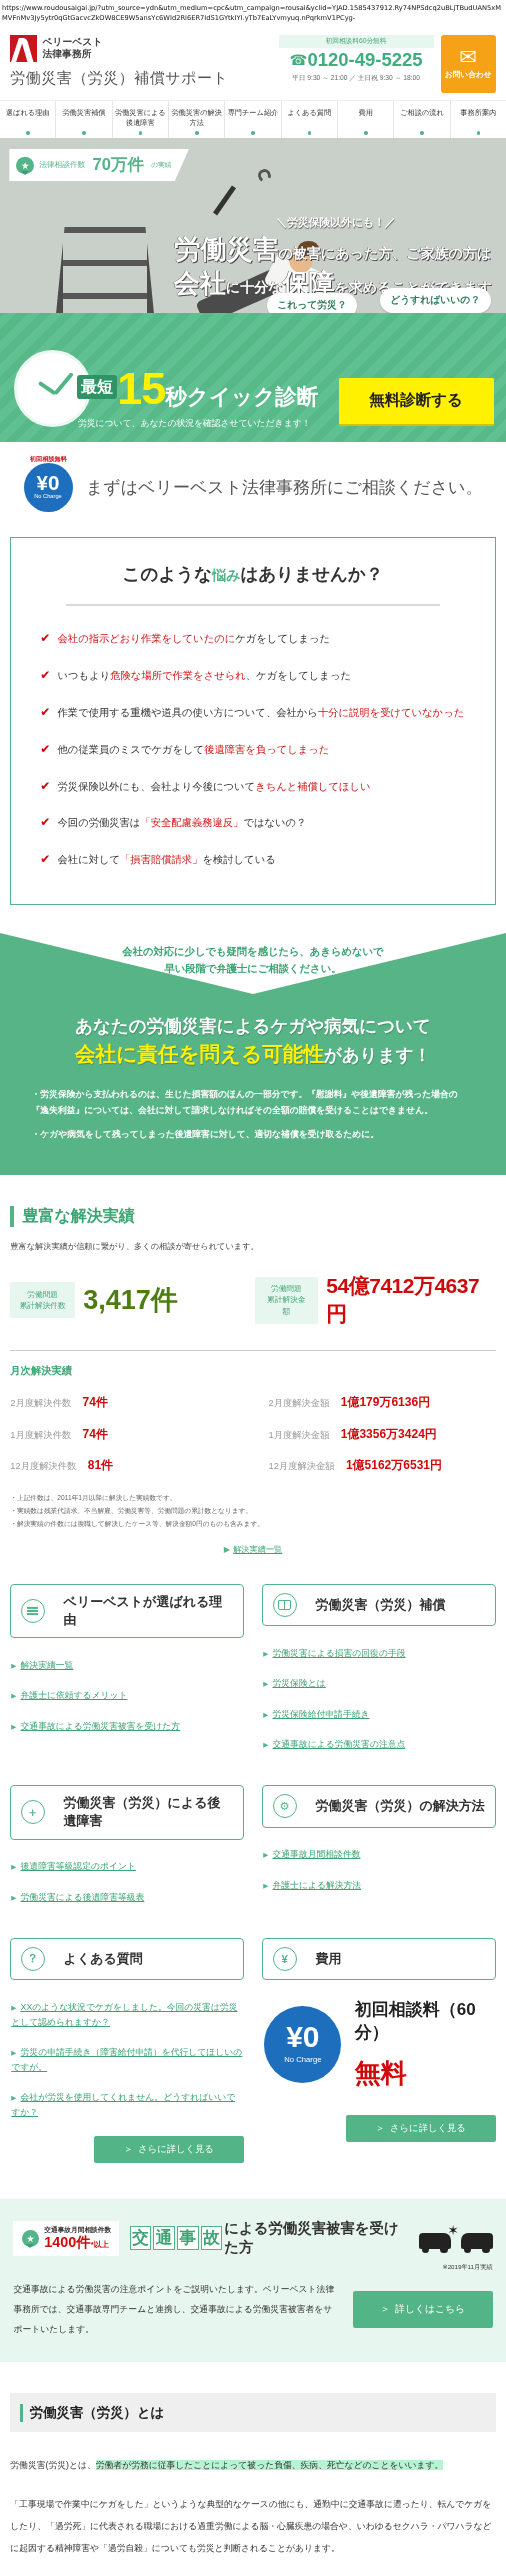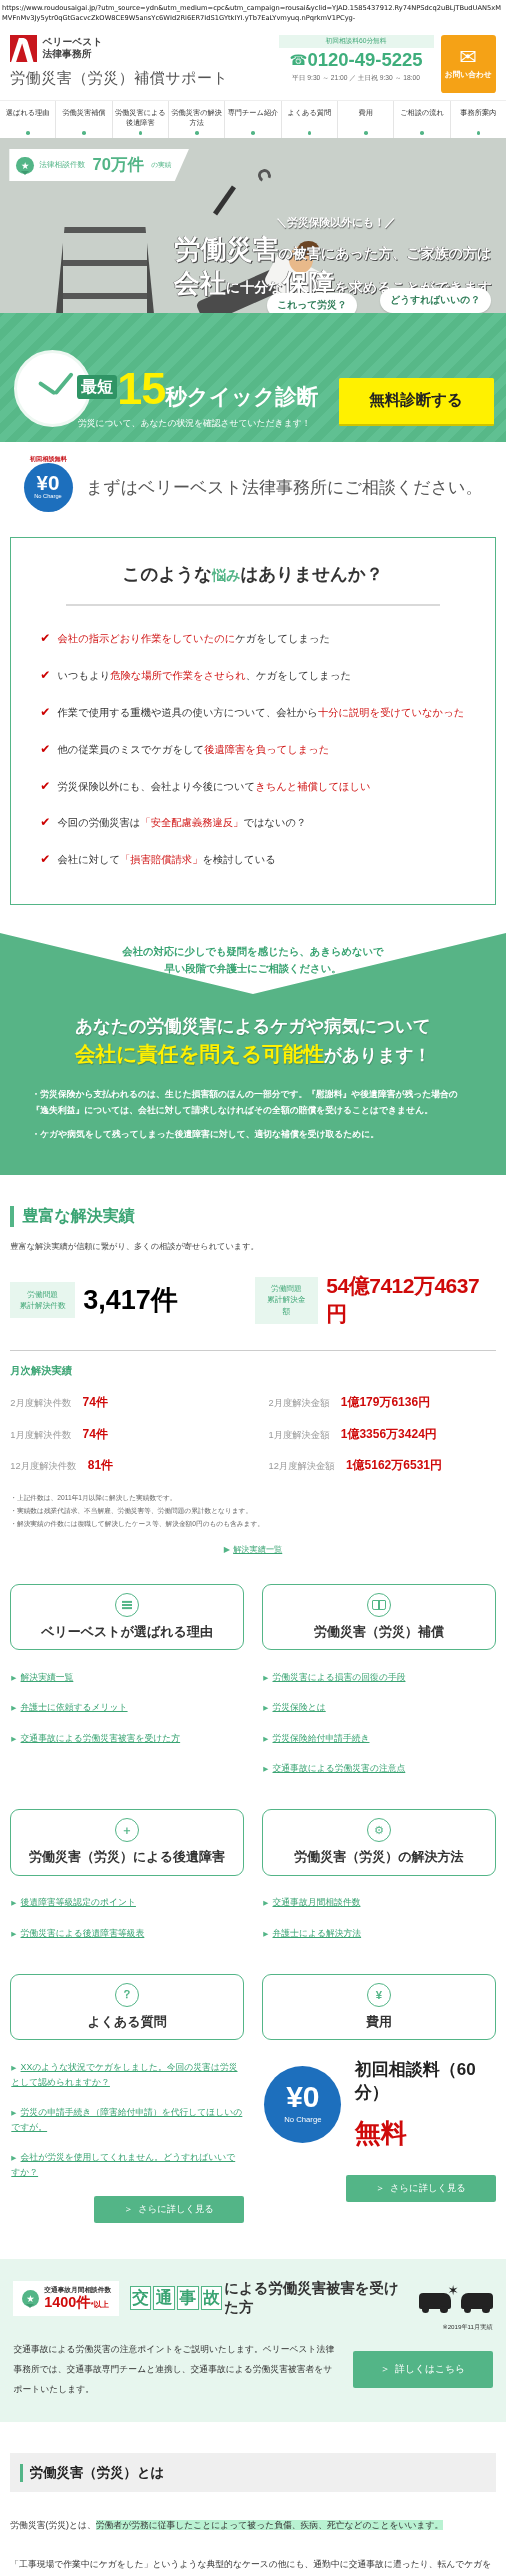--- a/index.html
+++ b/index.html
@@ -125,36 +125,36 @@
                      color:#3aa473; font-size:16px; font-weight:bold; }
   .sec-title-gray { margin:31px 10.3px 0; background:#efefef; padding:10.3px 9.3px; }
   .sec-title-gray .in { border-left:3.6px solid #53b587; padding-left:7.2px; font-size:13.4px; font-weight:bold; color:#222; }
 
   
   .results { padding:0 10.3px; }
   .res-intro { margin-top:13.4px; font-size:8.2px; color:#444; }
   .stats { display:flex; gap:3px; margin-top:20.6px; align-items:center; }
   .stat { display:flex; align-items:center; gap:8.2px; flex:1; }
   .stat-label { background:#e7f6ee; color:#42a878; font-size:7.7px; text-align:center; padding:6.2px 9.3px; line-height:1.5; }
-  .stat-val-big { color:#000000; font-weight:bold; font-size:27px; }
+  .stat-val-big { color:#4d7c0f; font-weight:bold; font-size:27px; }
   .stat-val-amt { color:#cf0a0a; font-weight:bold; font-size:21px; letter-spacing:-0.5px;}
   .res-div { height:0.5px; background:#ccc; margin:21.6px 0 13.4px; }
   .monthly-title { color:#3aa473; font-size:10.3px; font-weight:bold; }
   .monthly { display:grid; grid-template-columns:1fr 1fr; column-gap:31px; margin-top:9.3px; }
   .mrow { display:flex; align-items:baseline; gap:11.3px; padding:7.2px 0; }
   .mlabel { color:#999; font-size:9.3px; }
   .mval { color:#cf0a0a; font-size:12px; font-weight:bold; }
   .res-notes { margin-top:11.3px; font-size:6.7px; color:#666; line-height:1.9; }
   .res-link { text-align:center; margin-top:13.4px; font-size:8.2px; }
   .res-link .ar { color:#53b587; margin-right:3.1px; }
   .res-link .tx { color:#3aa473; text-decoration:underline; }
 
   
   .cats { display:grid; grid-template-columns:1fr 1fr; gap:17.5px 18.5px; padding:29px 10.3px 0; }
-  .cat-head { border:1.5px solid #53b587; border-radius:9px; padding:8.2px 9.3px; display:flex; align-items:center; gap:6px; background:#fff;flex-direction:column; }
+  .cat-head { border:1.5px solid #53b587; border-radius:4px; padding:8.2px 9.3px; display:flex; align-items:center; gap:19px; background:#fff; }
   .cat-ic { width:24px; height:24px; border:1.5px solid #53b587; border-radius:50%; color:#53b587;
             display:flex; align-items:center; justify-content:center; font-size:11.3px; font-weight:bold; flex:0 0 auto; }
   .ic-list { position:relative; } .ic-list:before{ content:""; width:10.3px; height:1.5px; background:#53b587;
             box-shadow:0 3.1px 0 #53b587,0 -3.1px 0 #53b587; }
   .ic-book:before { content:""; width:11.3px; height:8.2px; border:1.5px solid #53b587; border-radius:1px 1px 2.1px 2.1px;
             background:linear-gradient(90deg,transparent 0 45%,#53b587 45% 55%,transparent 55%); }
   .cat-title { font-size:13px; font-weight:bold; color:#333; }
   .cat-links { padding:4.1px 1px 0; }
   .cat-link { margin:15.5px 0; font-size:8.8px; line-height:1.7; }
   .cat-link .ar { color:#53b587; font-size:6.7px; margin-right:4.1px; }

